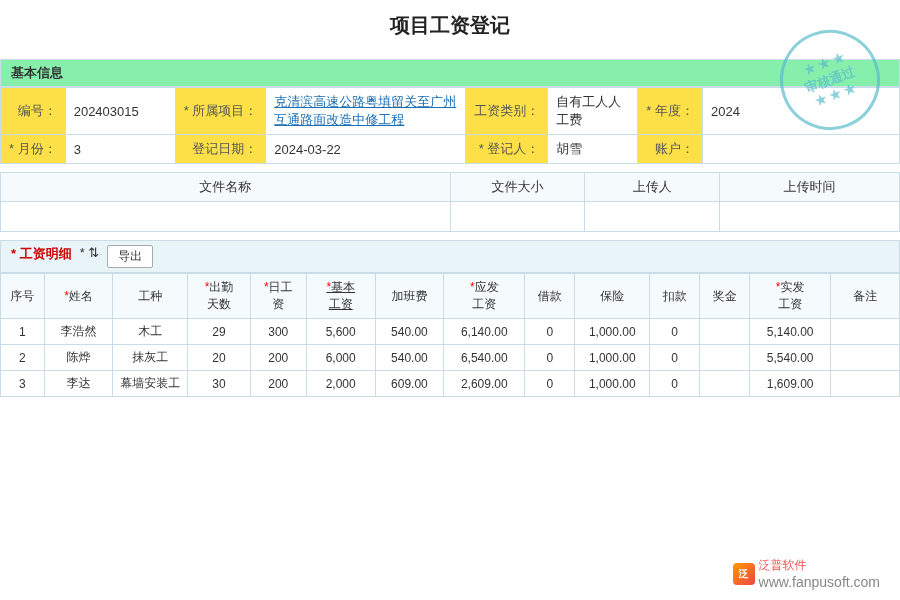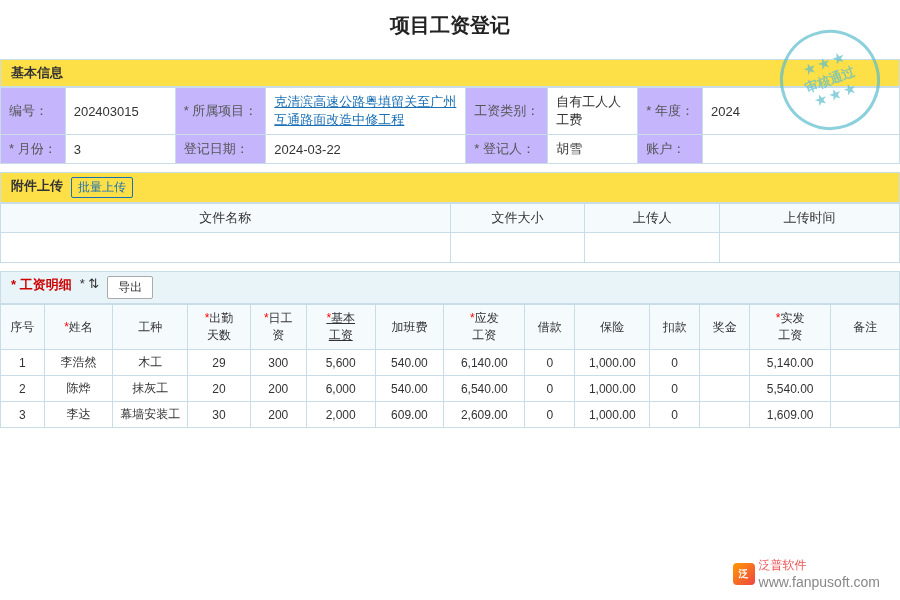--- a/index.html
+++ b/index.html
@@ -28,38 +28,38 @@
     }
     .info-table td {
       border: 1px solid #c8dde8;
       padding: 5px 8px;
       font-size: 13px;
       vertical-align: middle;
     }
     .info-table td.label {
       color: #555;
       white-space: nowrap;
-      text-align: left;
-      background: #c4b5fd;
+      text-align: right;
+      background: #fde047;
       font-size: 13px;
     }
     .link-text {
       color: #1a6fb5;
       text-decoration: underline;
       cursor: pointer;
     }
     .attachment-section {
       margin-top: 8px;
     }
     .attachment-header {
-      background: #fde047;
+      background: #86efac;
       border: 1px solid #c8dde8;
       padding: 4px 10px;
       display: flex;
-      align-items: flex-start;
+      align-items: flex-end;
       gap: 8px;
     }
     .attachment-header span {
       font-weight: bold;
     }
     .batch-upload-btn {
       background: none;
       border: 1px solid #1a6fb5;
       color: #1a6fb5;
       padding: 1px 6px;
@@ -223,24 +223,20 @@
     <td>2024-03-22</td>
     <td class="label">* 登记人：</td>
     <td>胡雪</td>
     <td class="label">账户：</td>
     <td></td>
   </tr>
 </tbody>
   </table>
 
 <div class="attachment-section">
-  <div class="attachment-header">
-    <span>附件上传</span>
-    <button class="batch-upload-btn">批量上传</button>
-  </div>
   <table class="file-table">
     <thead>
       <tr>
         <th style="width:50%;">文件名称</th>
         <th style="width:15%;">文件大小</th>
         <th style="width:15%;">上传人</th>
         <th style="width:20%;">上传时间</th>
       </tr>
     </thead>
     <tbody>

